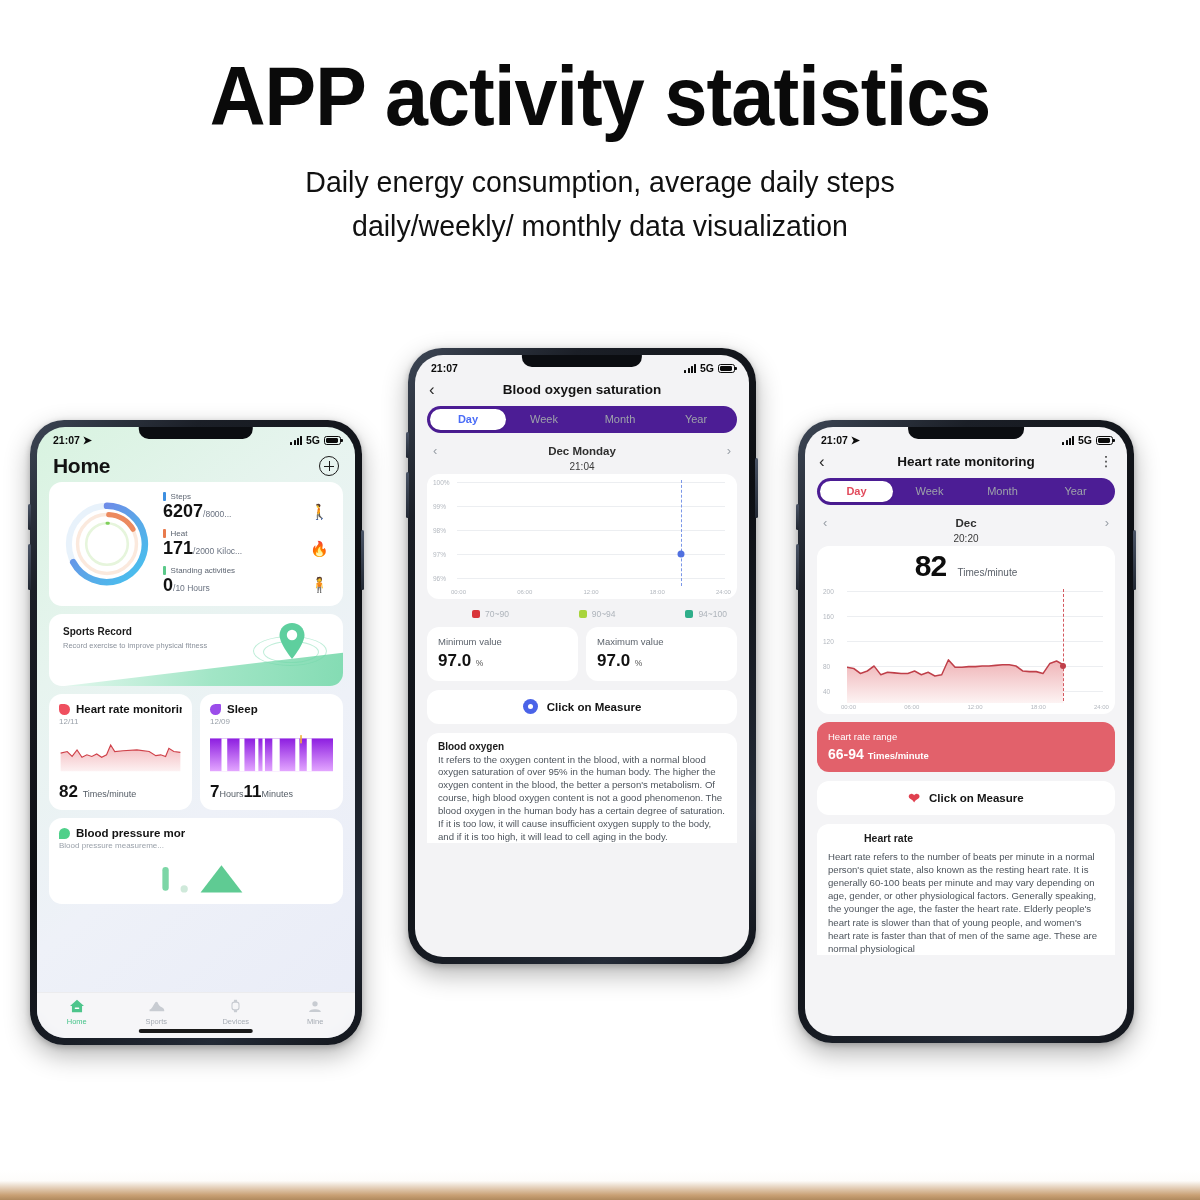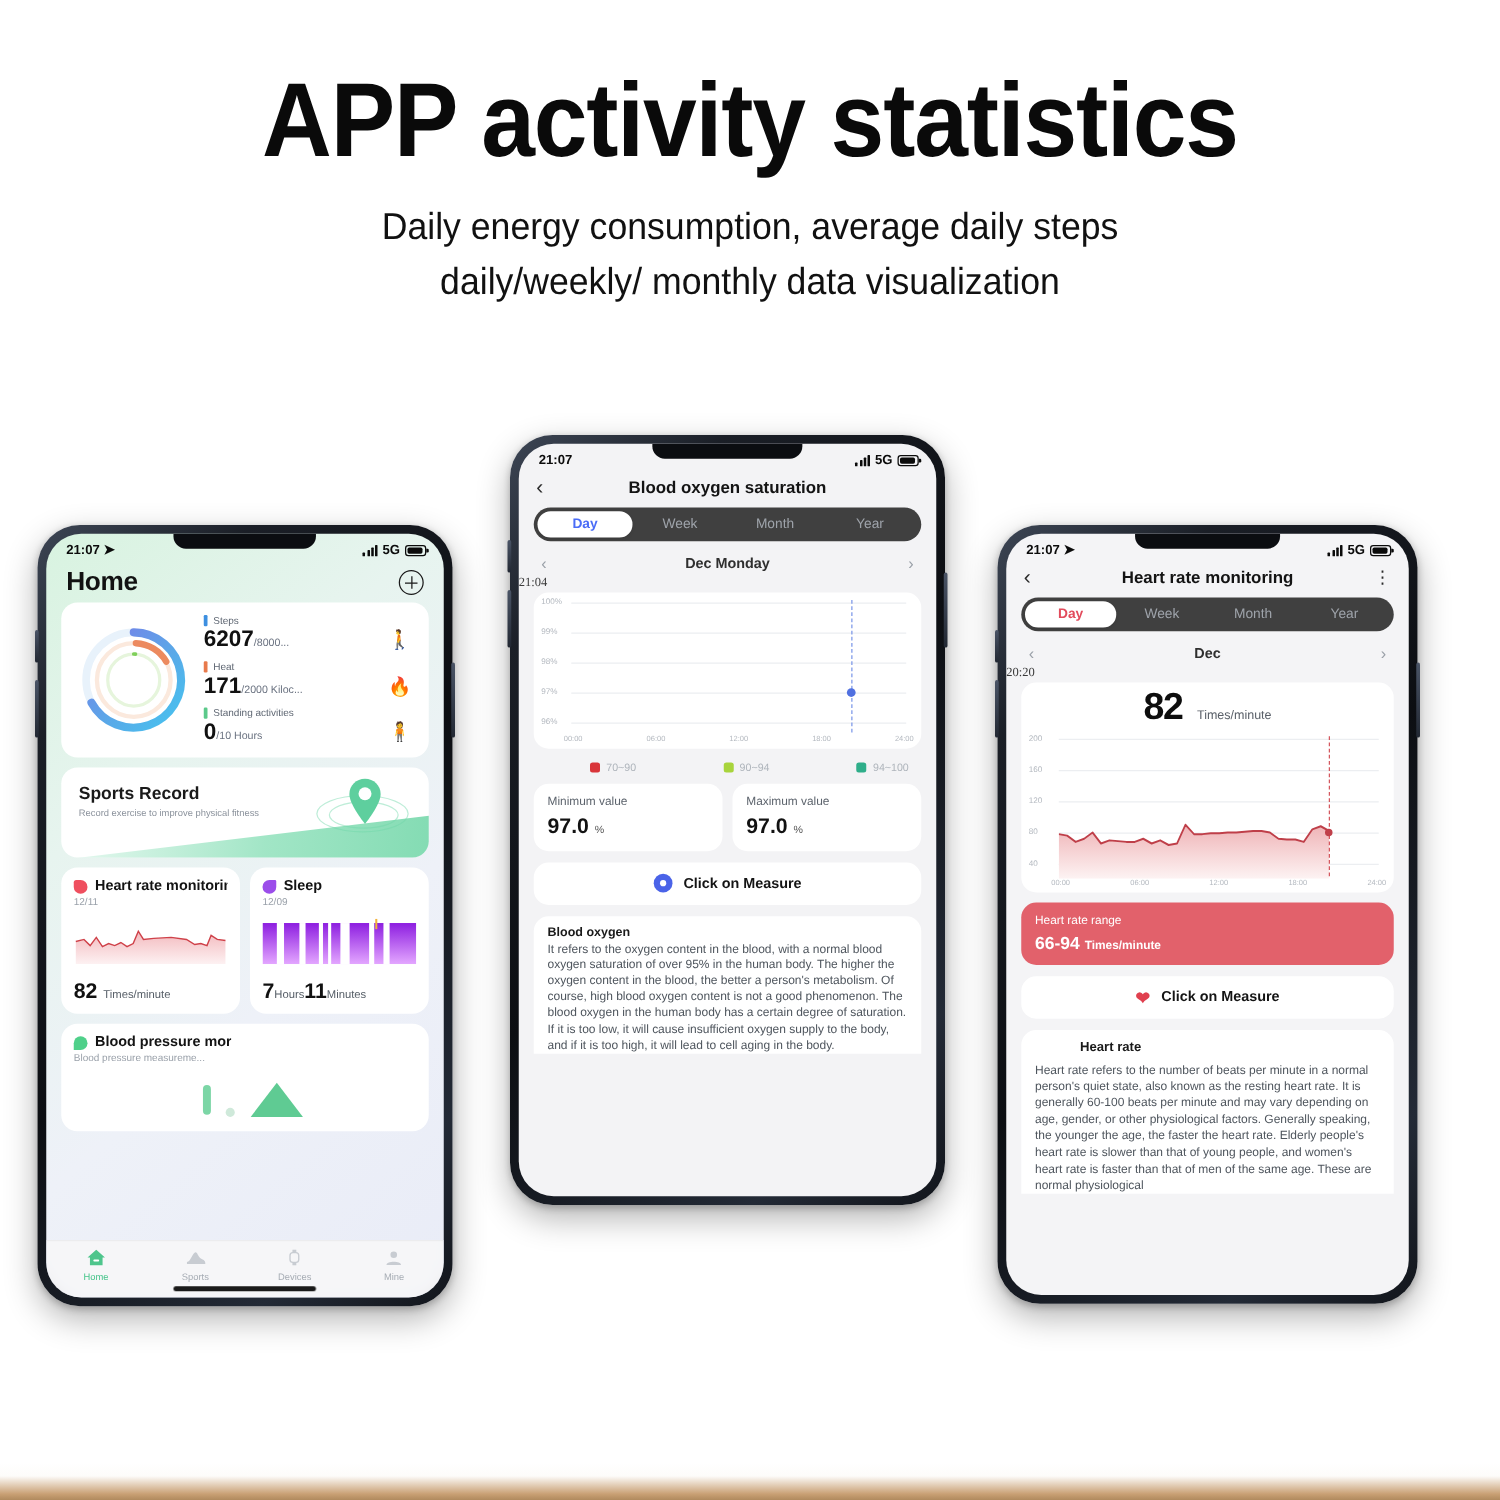--- a/index.html
+++ b/index.html
@@ -110,21 +110,21 @@
   .metric { margin-bottom:7px; }
   .metric:last-child{margin-bottom:0;}
   .metric-hd { display:flex; align-items:center; gap:5px; font-size:8px; color:#5e6672; }
   .mk { width:2.6px; height:9px; border-radius:1px; display:inline-block; }
   .metric-val { font-size:18px; font-weight:700; color:#111; line-height:1.15; }
   .metric-val small { font-size:8.5px; font-weight:400; color:#6a7280; }
   .metric-row { display:flex; align-items:center; justify-content:space-between; }
   .metric-ic { font-size:15px; margin-right:6px; }
 
   .card-sports { position:relative; overflow:hidden; padding:12px 14px 20px; height:72px; }
-  .sports-t { font-size:14px; font-weight:700; color:#1a1a1a; position:relative; z-index:3;}
+  .sports-t { font-size:10px; font-weight:700; color:#1a1a1a; position:relative; z-index:3;}
   .sports-s { font-size:7.5px; color:#8b929c; margin-top:4px; position:relative; z-index:3;}
   .sports-wave {
     position:absolute; left:-6%; bottom:-4px; width:112%; height:42px;
     background: linear-gradient(95deg, rgba(115,220,170,.10) 0%, rgba(104,214,163,.62) 55%, rgba(92,208,155,.78) 100%);
     clip-path: polygon(0% 100%, 100% 6%, 100% 100%);
   }
   .pin {
     position:absolute; right:36px; top:8px; width:30px; height:38px; z-index:3;
   }
   .ripple { position:absolute; right:16px; top:22px; width:74px; height:30px;
@@ -155,32 +155,32 @@
   
   #phoneMid { left:408px; top:348px; width:348px; height:616px; }
   #phoneMid .screen { background:#f3f3f5; }
 
   .navbar { display:flex; align-items:center; padding:5px 14px 8px; position:relative; }
   .navback { font-size:17px; color:#2b2b2b; line-height:1; width:20px;}
   .navtitle { flex:1; text-align:center; font-size:13.5px; font-weight:700; color:#141414; }
   .navdots { width:20px; text-align:right; font-size:14px; color:#2b2b2b; letter-spacing:0; line-height:.7;}
 
   .segwrap {
-    margin: 0 12px 8px; background:#404040; border-radius:16px;
+    margin: 0 12px 8px; background:#4c1d95; border-radius:16px;
     display:flex; padding:3px; height:27px; align-items:center;
   }
   .seg { flex:1; text-align:center; font-size:11px; color:#9ea3aa; line-height:21px; border-radius:14px; }
   .seg.on { background:#fff; font-weight:700; box-shadow:0 1px 3px rgba(0,0,0,.10); }
   .seg.on.blue { color:#4a6cf7; }
   .seg.on.red  { color:#e24b5c; }
 
   .daterow { display:flex; align-items:center; justify-content:space-between; padding:2px 18px 0; }
   .date-arr { font-size:13px; color:#9aa0a8; }
   .date-lbl { font-size:11.5px; font-weight:700; color:#2f2f2f; }
-  .timelbl { text-align:left; font-size:10px; color:#3a3a3a; padding:3px 0 2px;font-family:Liberation Serif, serif;}
+  .timelbl { text-align:center; font-size:10px; color:#3a3a3a; padding:3px 0 2px;}
 
   .chartcard { background:#fff; border-radius:12px; margin:0 12px 8px; padding:2px 0 4px; }
   .bigval { text-align:center; padding:0 0 2px; }
   .bigval .nv { font-size:12px; color:#57c99a; vertical-align:10px; margin-right:2px;}
   .bigval .bg { font-size:30px; font-weight:700; color:#0d0d0d; letter-spacing:-1px;}
   .bigval .un { font-size:9px; color:#3b3b3b; }
 
   .plot { position:relative; height:112px; margin:0 8px 0 4px; }
   .gridline { position:absolute; left:26px; right:4px; height:1px; background:#eceef1; }
   .ylab { position:absolute; left:2px; font-size:6.5px; color:#b3b8bf; transform:translateY(-50%); }

